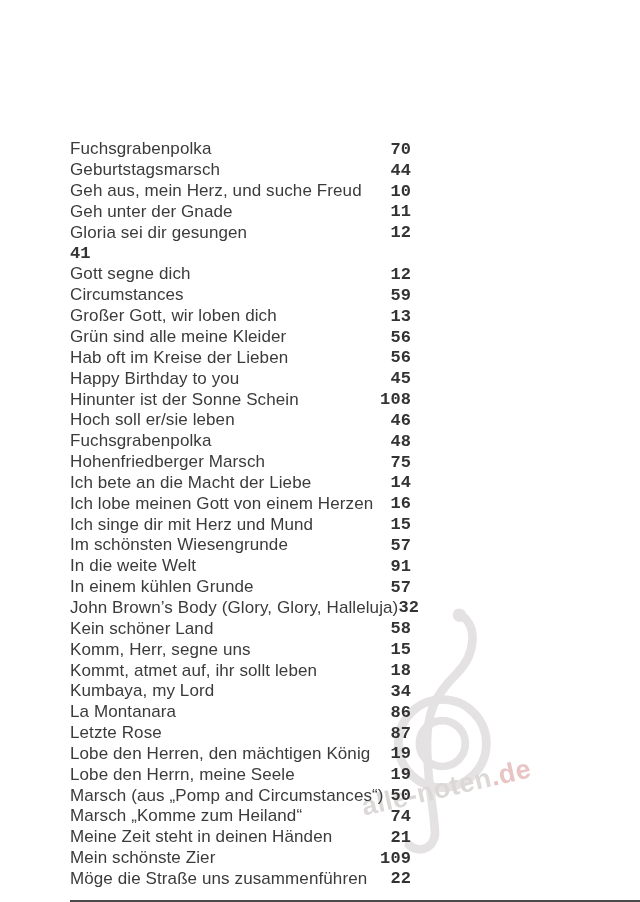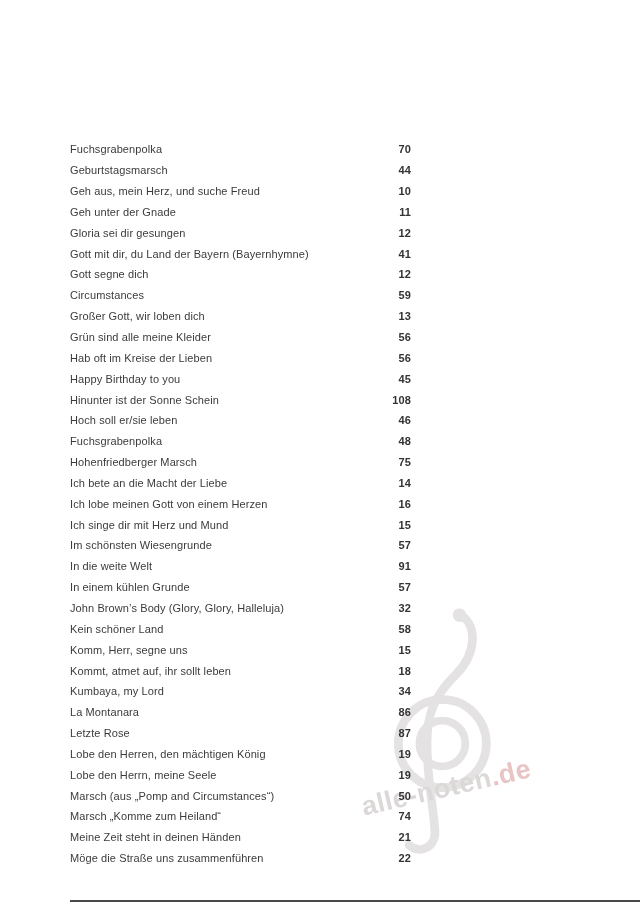--- a/index.html
+++ b/index.html
@@ -21,31 +21,31 @@
     left: 70px;
     top: 139px;
     width: 341px;
     z-index: 2;
   }
   .row {
     display: flex;
     justify-content: space-between;
     align-items: center;
     height: 20.85px;
-    font-size: 11px;
+    font-size: 17px;
     color: #3b3b3b;
     letter-spacing: 0.1px;
-    gap: 28px;
   }
   .row .title {
     white-space: nowrap;
   }
   .row .pagenum {
     font-weight: 700;
     color: #333333;
+    font-family: Liberation Mono, monospace;
   }
 
   
   .watermark {
     position: absolute;
     left: 352px;
     top: 600px;
     width: 300px;
     height: 290px;
     z-index: 1;
@@ -123,21 +123,20 @@
     </div>
     <div class="row">
       <span class="title">Geh unter der Gnade</span>
       <span class="pagenum">11</span>
     </div>
     <div class="row">
       <span class="title">Gloria sei dir gesungen</span>
       <span class="pagenum">12</span>
     </div>
     <div class="row">
-      <span class="title">Gott mit dir, du Land der Bayern (Bayernhymne)</span>
       <span class="pagenum">41</span>
     </div>
     <div class="row">
       <span class="title">Gott segne dich</span>
       <span class="pagenum">12</span>
     </div>
     <div class="row">
       <span class="title">Circumstances</span>
       <span class="pagenum">59</span>
     </div>
@@ -239,18 +238,22 @@
     </div>
     <div class="row">
       <span class="title">Marsch „Komme zum Heiland“</span>
       <span class="pagenum">74</span>
     </div>
     <div class="row">
       <span class="title">Meine Zeit steht in deinen Händen</span>
       <span class="pagenum">21</span>
     </div>
     <div class="row">
+      <span class="title">Mein schönste Zier</span>
+      <span class="pagenum">109</span>
+    </div>
+    <div class="row">
       <span class="title">Möge die Straße uns zusammenführen</span>
       <span class="pagenum">22</span>
     </div>
   </div>
 
 <div class="bottom-rule"></div>
 
 </body></html>

